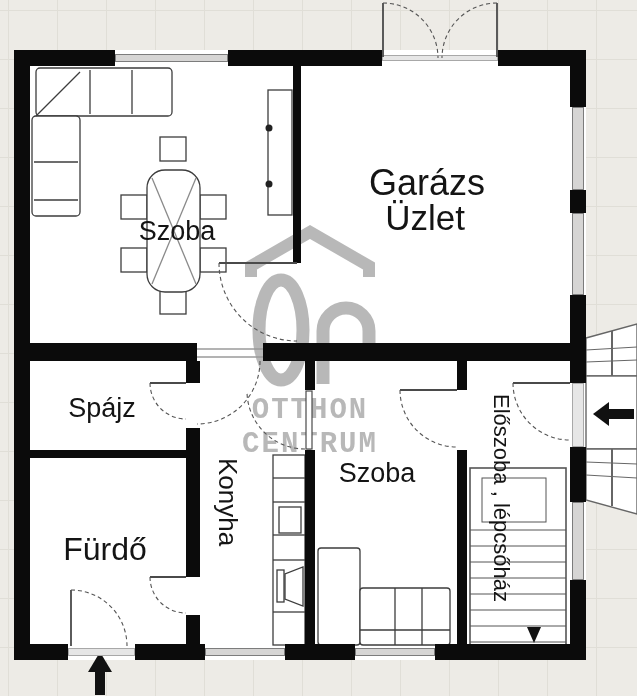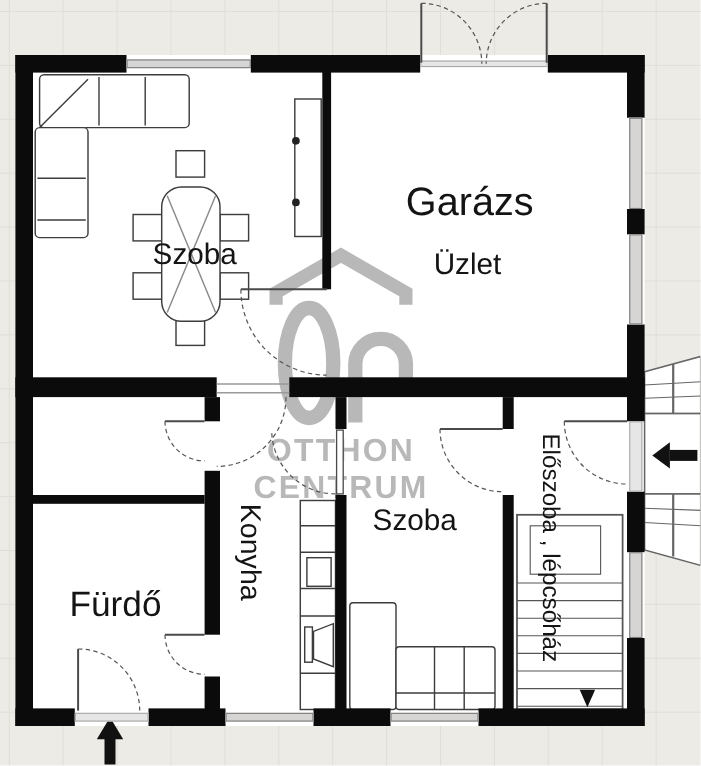--- a/index.html
+++ b/index.html
@@ -10,21 +10,21 @@
       linear-gradient(to right,#e0ded7 1px,transparent 1px),
       linear-gradient(to bottom,#e0ded7 1px,transparent 1px);
     background-size:49px 49px;
     background-position:8px 10px;
     font-family:"Liberation Sans",sans-serif;
   }
   .floor{position:absolute;background:#ffffff;z-index:1;}
   .svg-under{position:absolute;left:0;top:0;z-index:2;}
   .wm{position:absolute;z-index:3;opacity:.82;}
   .wm-text{position:absolute;color:#a9a9a9;font-weight:bold;text-align:center;
-    letter-spacing:2px;white-space:nowrap;}
+    letter-spacing:2px;white-space:nowrap;font-family:Liberation Mono, monospace;}
   .wall{position:absolute;background:#0b0b0b;z-index:4;}
   .win{position:absolute;background:#d6d5d4;border:1px solid #7c7c7c;box-sizing:border-box;z-index:5;}
   .sill{position:absolute;background:#e6e6e6;border:1px solid #a8a8a8;box-sizing:border-box;z-index:5;}
   .svg-over{position:absolute;left:0;top:0;z-index:6;}
   .label{position:absolute;color:#141414;text-align:center;white-space:nowrap;z-index:7;}
   .rot90{transform:rotate(90deg);}
 </style>
 </head>
 <body>
 
@@ -189,19 +189,20 @@
       <path d="M150,577 A36,36 0 0 0 186,613"></path>
       <path d="M305,449 A58,58 0 0 1 247,391"></path>
       <path d="M400,390 A57,57 0 0 0 457,447"></path>
       <path d="M513,383 A57,57 0 0 0 570,440"></path>
       <path d="M71,590 A56,56 0 0 1 127,646"></path>
     </g>
   </svg>
 
   <div class="label" style="left:107px;top:216px;width:140px;font-size:27px;">Szoba</div>
   <div class="label" style="left:357px;top:162px;width:140px;font-size:36px;">Garázs</div>
-  <div class="label" style="left:355px;top:198px;width:140px;font-size:27px;margin-top:27px;">Üzlet</div>
+  <div class="label" style="left:355px;top:198px;width:140px;font-size:35px;">Üzlet</div>
+  <div class="label" style="left:32px;top:393px;width:140px;font-size:27px;">Spájz</div>
   <div class="label" style="left:25px;top:531px;width:160px;font-size:32px;">Fürdő</div>
   <div class="label rot90" style="left:148px;top:487px;width:160px;height:30px;font-size:26px;">Konyha</div>
   <div class="label" style="left:307px;top:458px;width:140px;font-size:27px;">Szoba</div>
   <div class="label rot90" style="left:367px;top:483px;width:264px;height:30px;font-size:22px;">Előszoba , lépcsőház</div>
 
 </div>
 
 </body></html>

